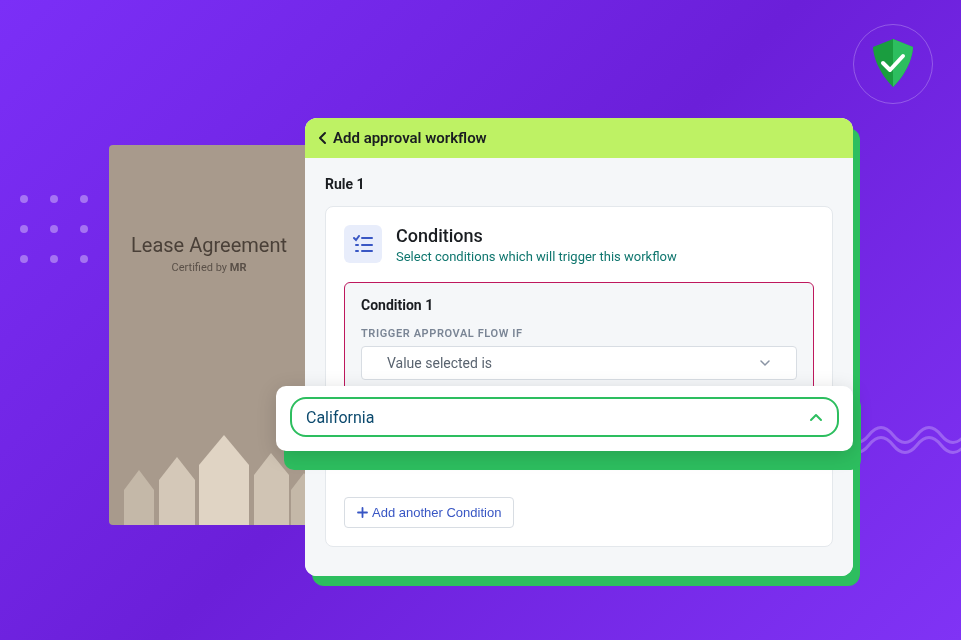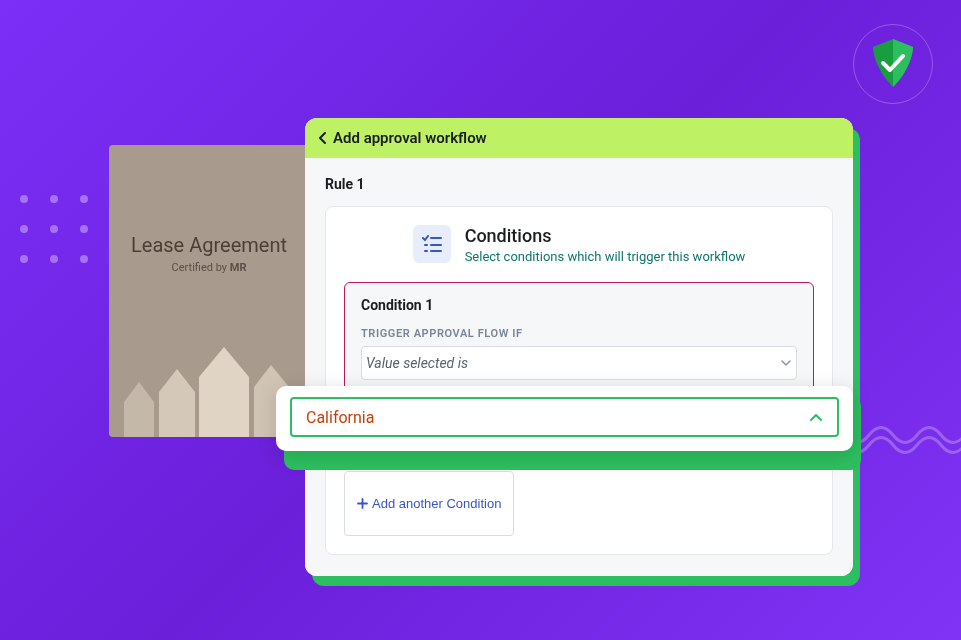--- a/index.html
+++ b/index.html
@@ -36,21 +36,21 @@
       position: absolute;
       right: 28px; top: 24px;
       width: 80px; height: 80px;
       border: 1px solid rgba(255,255,255,0.25);
       border-radius: 50%;
       display: flex; align-items: center; justify-content: center;
     }
     .doc-preview {
       position: absolute;
       left: 109px; top: 145px;
-      width: 200px; height: 292px;
+      width: 200px; height: 380px;
       background: #a89a8c;
       border-radius: 4px;
       overflow: hidden;
     }
     .doc-preview .title {
       position: absolute;
       top: 88px; left: 0; right: 0;
       text-align: center;
       color: #4a4038;
       font-size: 20px;
@@ -110,21 +110,20 @@
       background: #ffffff;
       border: 1px solid #e4e8ec;
       border-radius: 8px;
       padding: 18px;
     }
     .conditions-header {
       display: flex;
       align-items: flex-start;
       gap: 14px;
       margin-bottom: 18px;
-      justify-content: center;
     }
     .conditions-icon {
       width: 38px; height: 38px;
       background: #e8edfb;
       border-radius: 6px;
       display: flex; align-items: center; justify-content: center;
     }
     .conditions-title {
       font-size: 18px;
       font-weight: 500;
@@ -156,35 +155,34 @@
       margin-bottom: 6px;
     }
     .select-field {
       background: #ffffff;
       border: 1px solid #d8dde3;
       border-radius: 4px;
       height: 34px;
       display: flex;
       align-items: center;
       justify-content: space-between;
-      padding: 0 4px;
+      padding: 0 25px;
       font-size: 14px;
       color: #5a6470;
       cursor: pointer;
-      font-style: italic;
     }
     .add-condition-btn {
-      margin-top: 4px;
+      margin-top: 30px;
       display: inline-flex;
       align-items: center;
       gap: 4px;
       background: #ffffff;
       border: 1px solid #d8dde3;
       border-radius: 4px;
-      padding: 24px 12px;
+      padding: 7px 12px;
       font-size: 13px;
       font-weight: 500;
       color: #3856c4;
       cursor: pointer;
     }
     .select-value-popup-shadow {
       position: absolute;
       left: 284px; top: 396px;
       width: 577px; height: 74px;
       background: #2dbe5f;
@@ -201,28 +199,28 @@
     }
     .select-value-label {
       font-size: 11px;
       letter-spacing: 0.8px;
       color: #6a7280;
       font-weight: 600;
       margin-bottom: 6px;
     }
     .select-value-input {
       border: 2px solid #2dbe5f;
-      border-radius: 4px;
+      border-radius: 16px;
       height: 40px;
       display: flex;
       align-items: center;
       justify-content: space-between;
       padding: 0 14px;
       font-size: 16px;
-      color: #c2410c;
+      color: #0c4a6e;
       cursor: pointer;
     }
     .modal-header svg { margin-right: 4px; }
   </style>
 </head>
 <body>
 
 <div class="dot-grid">
   <span></span>
     <span></span>

